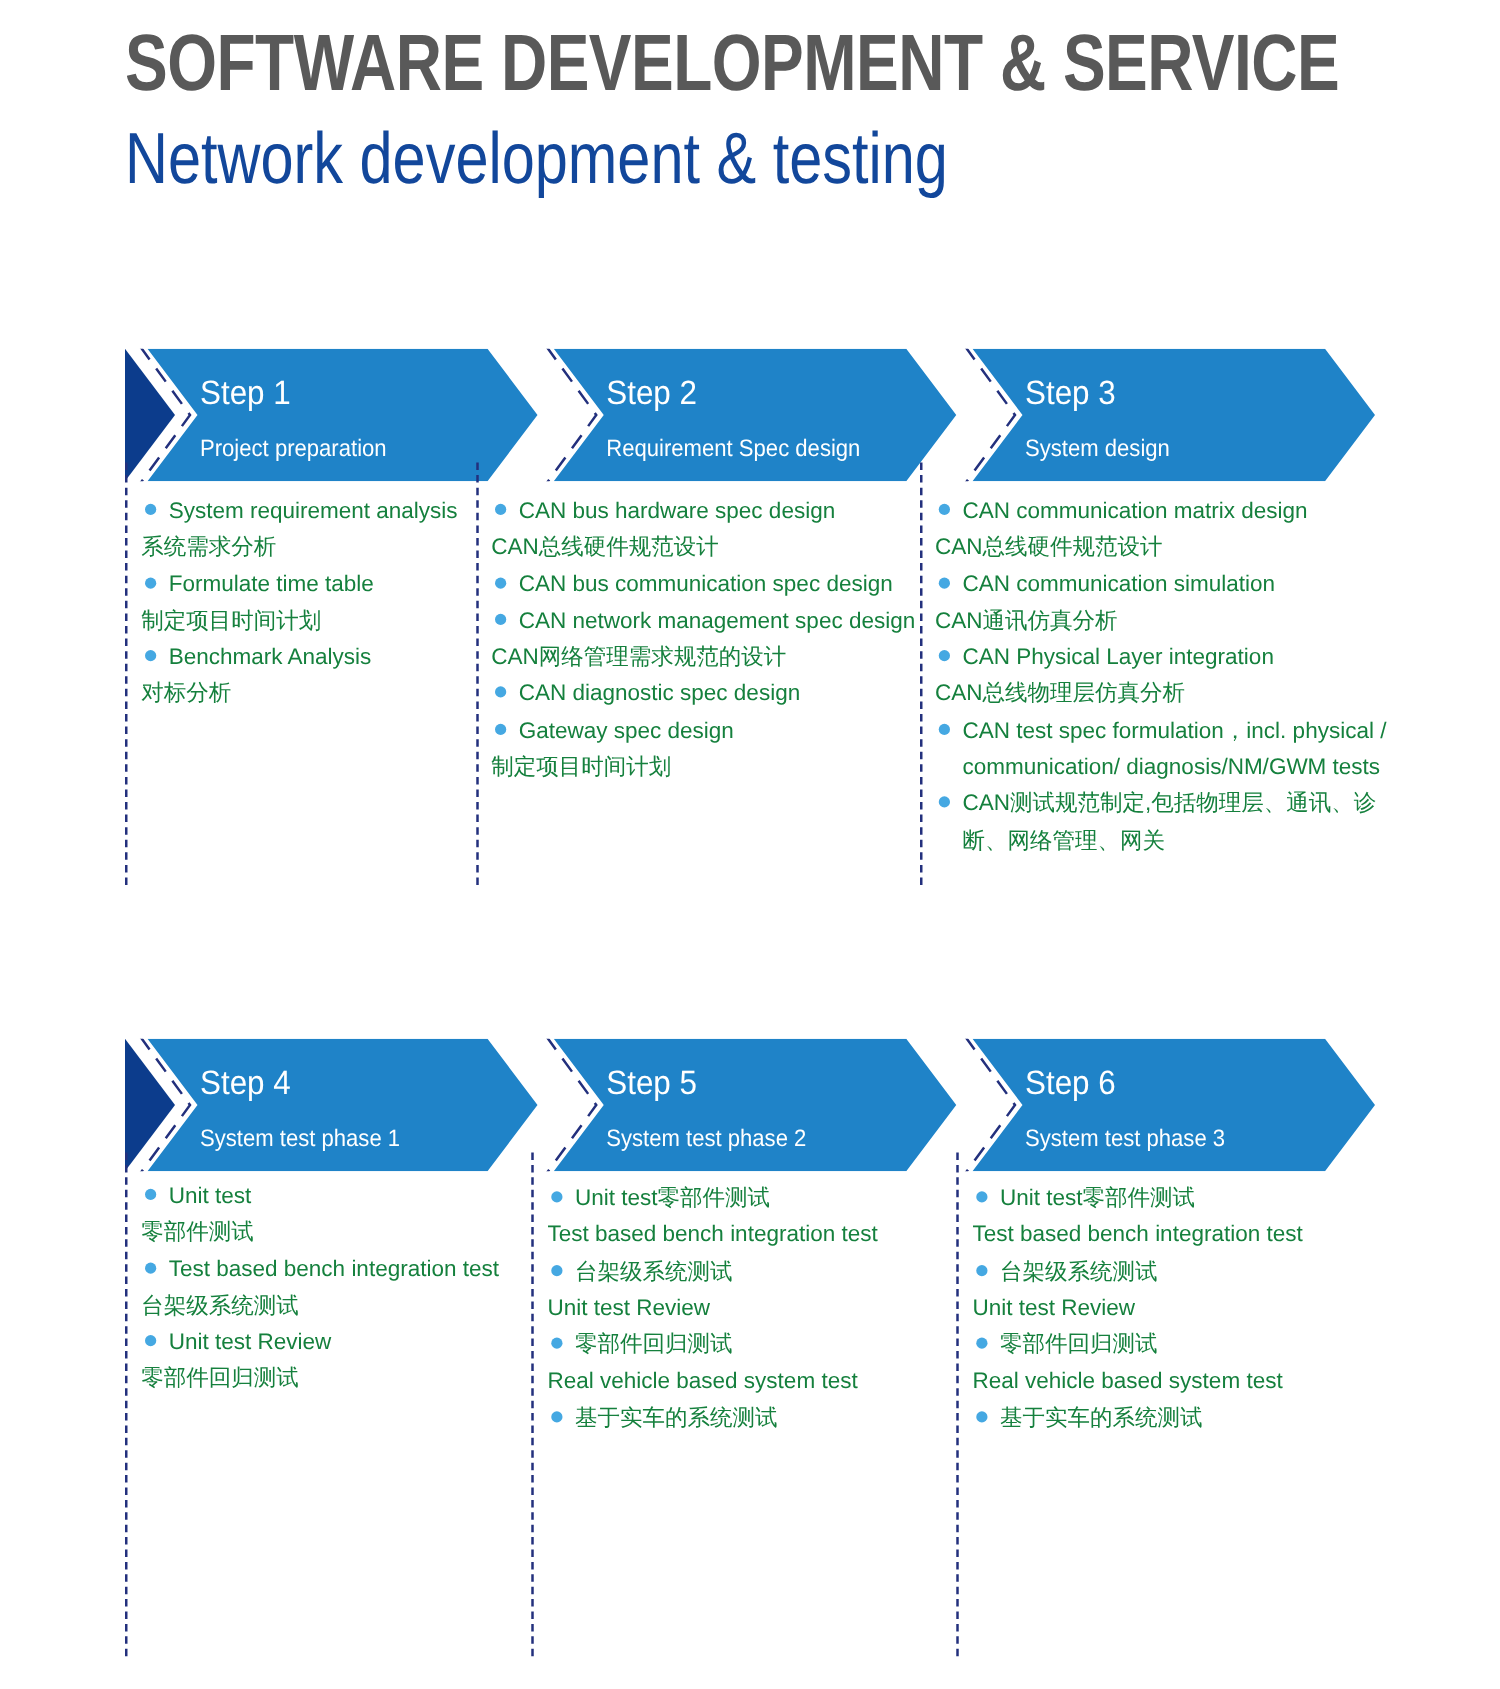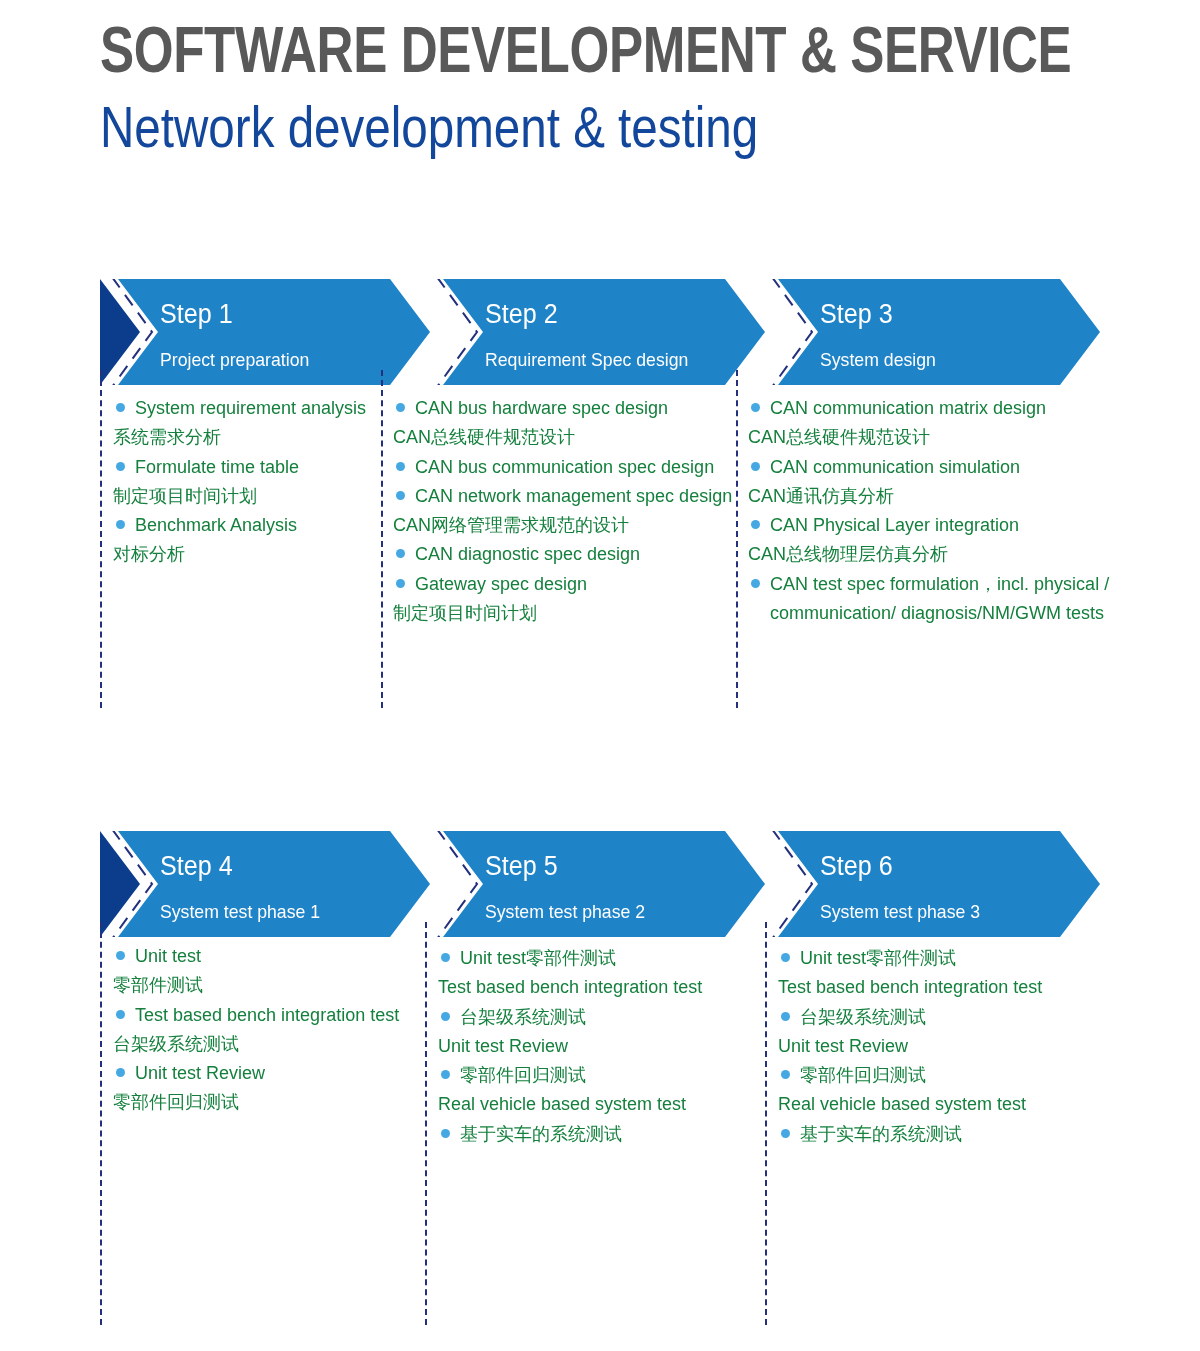--- a/index.html
+++ b/index.html
@@ -213,20 +213,24 @@
         <li class="b-item">
           <span class="dot"></span>
           <div class="b-line">CAN Physical Layer integration</div>
         </li>
         <li class="b-item b-sub">
           <div class="b-line">CAN总线物理层仿真分析</div>
         </li>
         <li class="b-item">
           <span class="dot"></span>
           <div class="b-line wrap">CAN test spec formulation，incl. physical / communication/ diagnosis/NM/GWM tests</div>
+        </li>
+        <li class="b-item">
+          <span class="dot"></span>
+          <div class="b-line wrap">CAN测试规范制定,包括物理层、通讯、诊断、网络管理、网关</div>
         </li>
       </ul>
   </div>
 </div>
 
 <div class="flow-row" id="row-2">
   <div class="arrow-band">
     <svg width="1000" height="106" viewBox="0 0 1000 106" xmlns="http://www.w3.org/2000/svg">
       <polygon points="0,0 40,53 0,106" fill="#0c3c8c"></polygon>
       <polygon points="18,0 290,0 330,53 290,106 18,106 58,53" fill="#1f83c8"></polygon>

